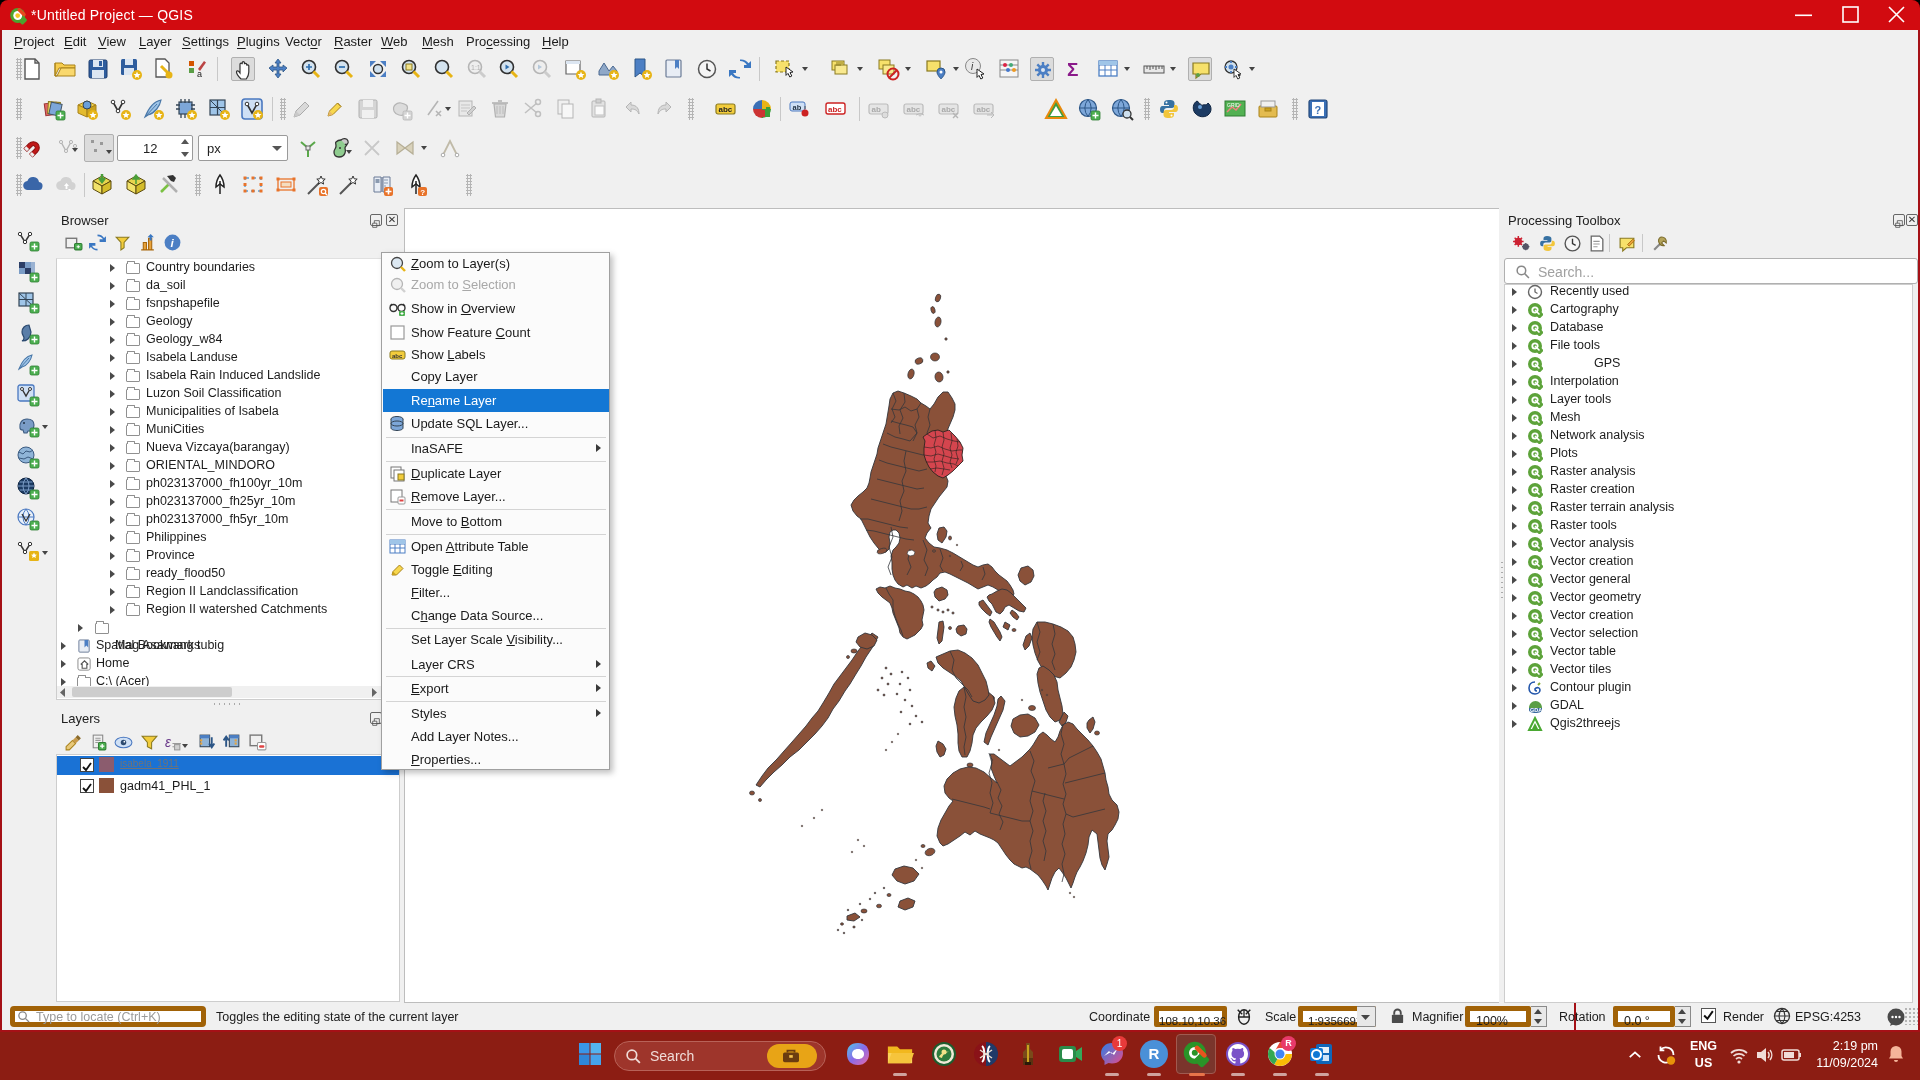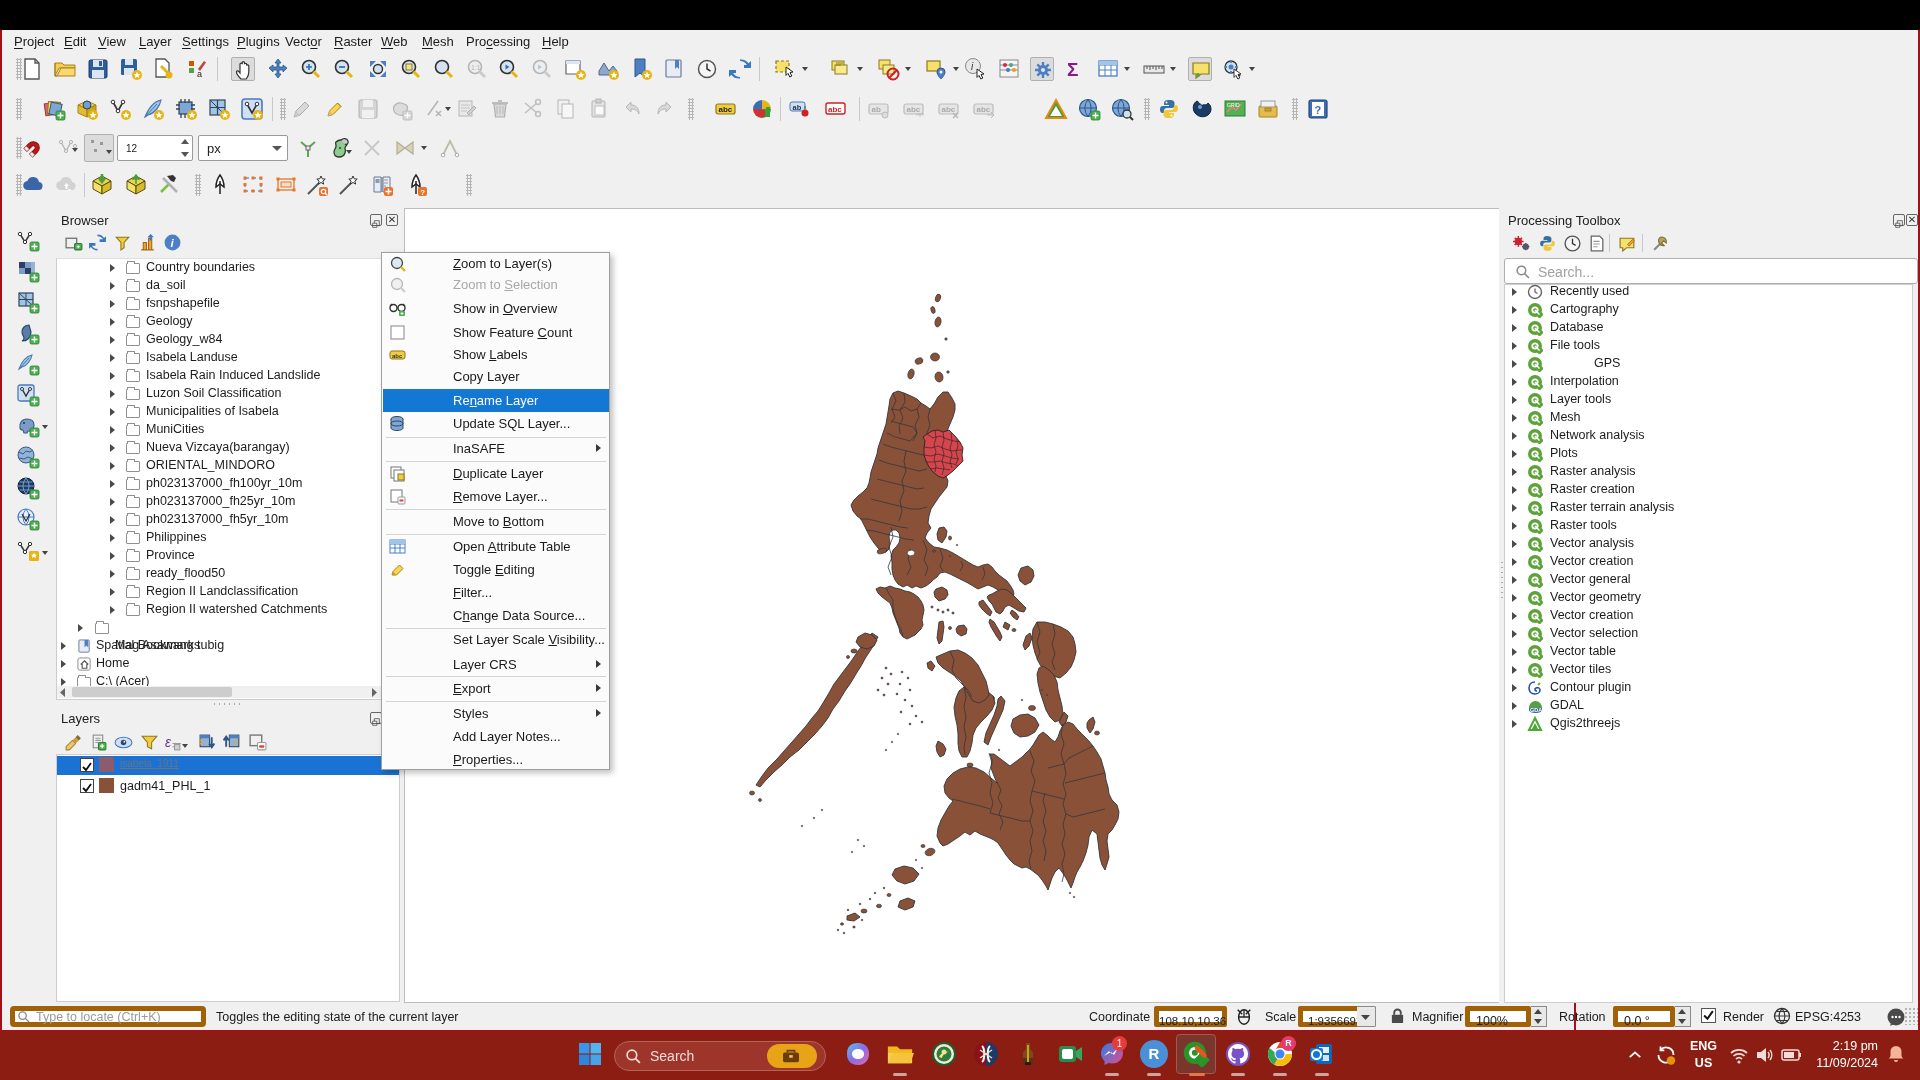--- a/index.html
+++ b/index.html
@@ -47,27 +47,46 @@
 #redline { left:0; top:1030px; width:1920px; height:2px; background:#a51016; }
 
 
 #taskbar { left:0; top:1032px; width:1920px; height:48px; background:#8c1d13; }
 .tbicon { position:absolute; top:8px; width:28px; height:28px; }
 .runline { position:absolute; top:41px; width:14px; height:3px; background:#cfa39e; border-radius:2px; }
 
 
 #ctxmenu { left:381px; top:252px; width:229px; height:518px; background:#fbfbfb; border:1px solid #a0a0a0; box-shadow:3px 3px 6px rgba(0,0,0,0.25); }
 .mi { position:absolute; left:1px; width:226px; height:23px; font-size:13px; color:#1a1a1a; line-height:23px; }
-.mi .txt { position:absolute; left:28px;margin-left:42px; }
+.mi .txt { position:absolute; left:28px; }
 .msep { position:absolute; left:4px; width:220px; height:1px; background:#d4d4d4; }
 .subarr { position:absolute; right:8px; top:7px; width:0; height:0; border-top:4.5px solid transparent; border-bottom:4.5px solid transparent; border-left:5px solid #3a3a3a; }
 </style>
 </head>
 <body>
 <div id="screen">
+  <div id="titlebar" class="abs">
+    <svg class="abs" style="left:9px;top:6px" width="19" height="19" viewBox="0 0 24 24">
+      <circle cx="11" cy="12" r="9.5" fill="#4ba32e"></circle>
+      <rect x="13" y="13" width="9" height="9" rx="2" fill="#4ba32e" transform="rotate(45 17 17)"></rect>
+      <circle cx="11" cy="12" r="5.6" fill="#fff"></circle>
+      <circle cx="11" cy="12" r="3" fill="#f5c625"></circle>
+      <rect x="9" y="5" width="13" height="4.5" rx="2.2" fill="#e8491d" transform="rotate(45 15 8)"></rect>
+    </svg>
+    <div id="titletext" class="abs">*Untitled Project — QGIS</div>
+    <svg class="abs" style="left:1782px;top:0" width="46" height="30">
+        <rect x="13" y="14.5" width="17" height="1.6" fill="#fff"></rect>
+      </svg>
+    <svg class="abs" style="left:1829px;top:0" width="46" height="30">
+        <rect x="14" y="7" width="15" height="15" fill="none" stroke="#fff" stroke-width="1.6"></rect>
+      </svg>
+    <svg class="abs" style="left:1874px;top:0" width="46" height="30">
+        <path d="M15 7 L30 22 M30 7 L15 22" stroke="#fff" stroke-width="1.6"></path>
+      </svg>
+  </div>
   <div id="menubar" class="abs">
     <span class="menuitem" style="left:12px"><u>P</u>roject</span>
     <span class="menuitem" style="left:62px"><u>E</u>dit</span>
     <span class="menuitem" style="left:96px"><u>V</u>iew</span>
     <span class="menuitem" style="left:137px"><u>L</u>ayer</span>
     <span class="menuitem" style="left:180px"><u>S</u>ettings</span>
     <span class="menuitem" style="left:235px"><u>P</u>lugins</span>
     <span class="menuitem" style="left:283px">Vect<u>o</u>r</span>
     <span class="menuitem" style="left:332px"><u>R</u>aster</span>
     <span class="menuitem" style="left:379px"><u>W</u>eb</span>
@@ -458,21 +477,21 @@
           <circle cx="10" cy="15" r="1.6" fill="#eee" stroke="#b5b5b5"></circle>
           <circle cx="19" cy="10" r="1.6" fill="#eee" stroke="#b5b5b5"></circle>
         </svg></div>
 <div class="ddarrow" style="left:70px;top:95px"></div>
 <div class="ticon pressed" style="left:82px;top:81px;width:30px;height:28px"><svg width="30" height="28" viewBox="0 0 24 24">
           <rect x="6" y="5" width="3" height="3" fill="#999"></rect>
           <rect x="15" y="7" width="3" height="3" fill="#999"></rect>
           <rect x="9" y="14" width="3" height="3" fill="#999"></rect>
         </svg></div>
 <div class="ddarrow" style="left:104px;top:97px"></div>
-<div class="abs" style="left:115px;top:82px;width:76px;height:26px;background:#fff;border:1px solid #9a9a9a;border-radius:2px;font-size:10px;color:#222;line-height:25px;padding-left:8px">12</div>
+<div class="abs" style="left:115px;top:82px;width:76px;height:26px;background:#fff;border:1px solid #9a9a9a;border-radius:2px;font-size:13px;color:#222;line-height:25px;padding-left:25px">12</div>
 <svg class="abs" style="left:176px;top:83px" width="14" height="24">
         <path d="M7 3l4 5H3z" fill="#555"></path>
         <path d="M7 21l4-5H3z" fill="#555"></path>
       </svg>
 <div class="abs" style="left:196px;top:82px;width:90px;height:26px;background:#fff;border:1px solid #9a9a9a;border-radius:2px;font-size:13px;color:#222;line-height:25px;padding-left:8px">px</div>
 <svg class="abs" style="left:268px;top:82px" width="14" height="26">
         <path d="M2 11l5 5 5-5z" fill="#555"></path>
       </svg>
 <div class="ticon" style="left:294px;top:83px;width:24px;height:24px"><svg width="24" height="24" viewBox="0 0 24 24">
           <path d="M12 12V21M12 12L5 6M12 12l7-6" stroke="#5aa84a" stroke-width="2" fill="none"></path>

